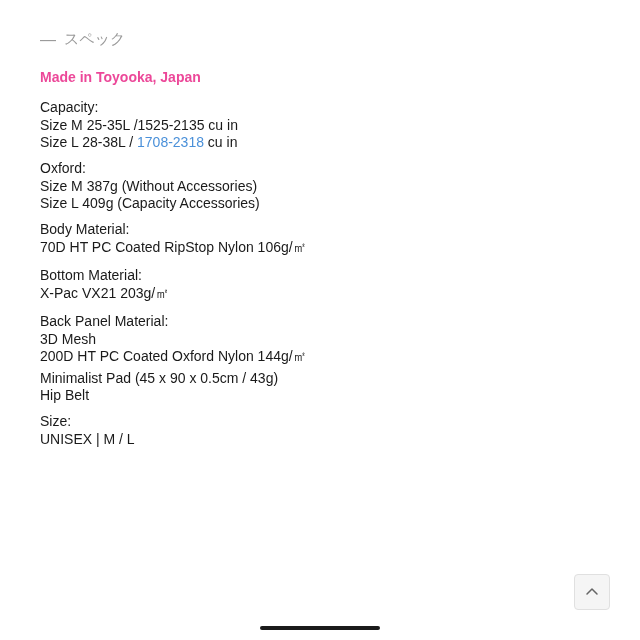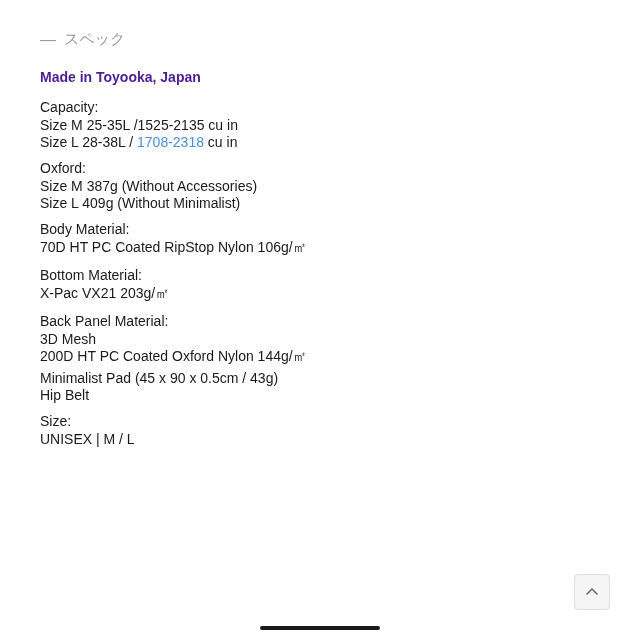--- a/index.html
+++ b/index.html
@@ -62,21 +62,21 @@
       font-size: 14px;
       color: #1a1a1a;
       display: block;
       margin-bottom: 1px;
       font-weight: 400;
     }
 
     .made-in {
       font-weight: 700;
       font-size: 14px;
-      color: #4c1d95;
+      color: #ec4899;
       margin-bottom: 14px;
       display: block;
     }
 
     .mixed-line {
       font-size: 14px;
       color: #1a1a1a;
       display: block;
       margin-bottom: 1px;
     }
@@ -132,21 +132,21 @@
     <span class="label-bold">Capacity:</span>
     <span class="value-text">Size M 25-35L /1525-2135 cu in</span>
     <span class="mixed-line">
       <span>Size L 28-38L / </span><span class="link-part">1708-2318</span><span> cu in</span>
     </span>
   </div>
 
   <div class="content-block">
     <span class="label-bold">Oxford:</span>
     <span class="value-text">Size M 387g (Without Accessories)</span>
-    <span class="value-text">Size L 409g (Without Minimalist)</span>
+    <span class="value-text">Size L 409g (Capacity Accessories)</span>
   </div>
 
   <div class="content-block">
     <span class="label-bold">Body Material:</span>
     <span class="value-text">70D HT PC Coated RipStop Nylon 106g/㎡</span>
   </div>
 
 
   <div class="content-block">
     <span class="label-bold">Bottom Material:</span>

